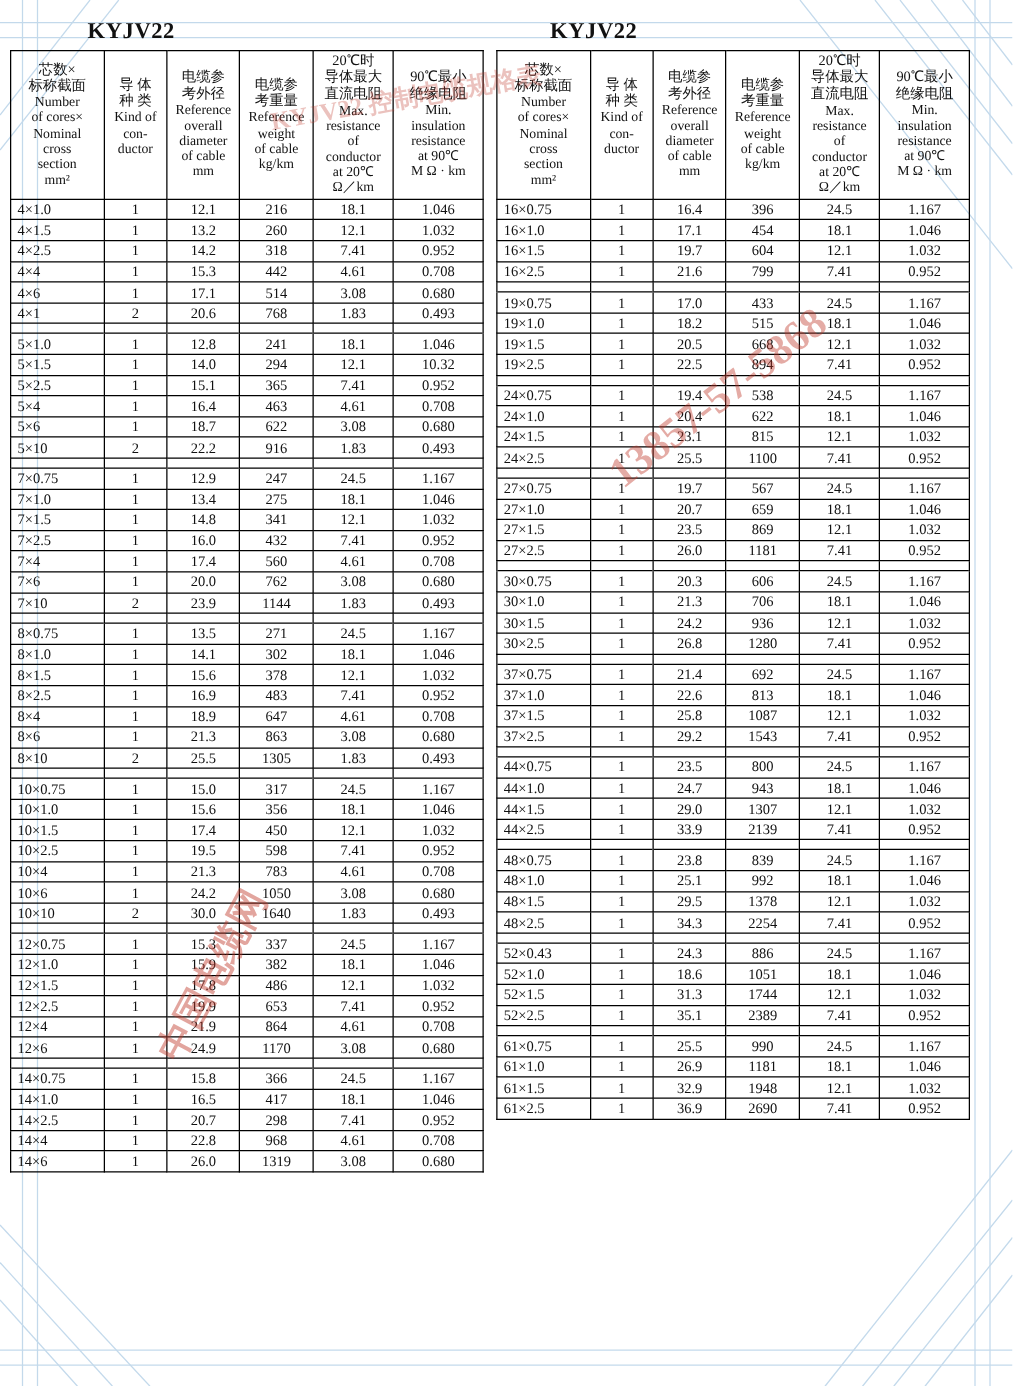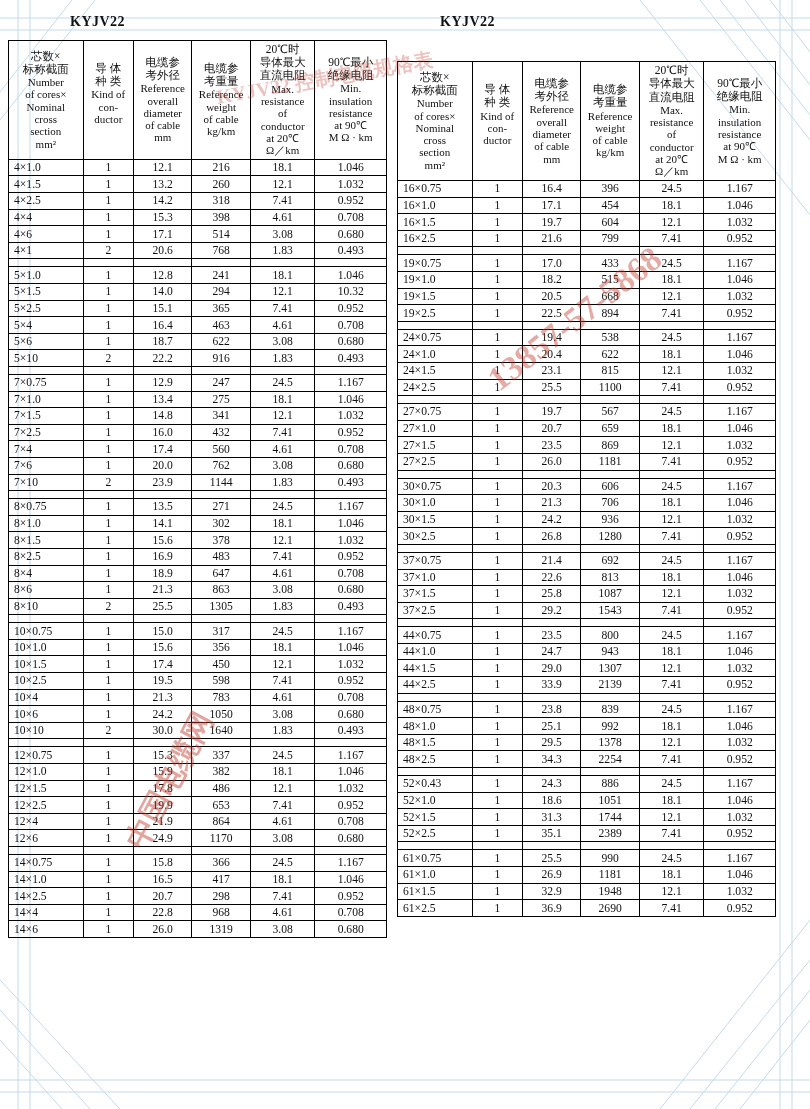--- a/index.html
+++ b/index.html
@@ -11,29 +11,29 @@
     position:relative;
     overflow:hidden;
   }
   
   .bg{position:absolute;inset:0;pointer-events:none;z-index:0;}
   .bg svg{width:100%;height:100%;display:block;}
   .page{position:relative;z-index:2;padding:0;}
   .titles{position:relative;height:40px;}
   .title{
     position:absolute;top:14px;
-    font-size:14px;font-weight:bold;letter-spacing:.5px;
+    font-size:18px;font-weight:bold;letter-spacing:.5px;
   }
   .title.left{left:70px;}
   .title.right{left:440px;}
   .tables{
     display:flex;
     gap:10px;
     padding:0 8px;
-    align-items:center;
+    align-items:flex-start;
   }
   table{
     border-collapse:collapse;
     table-layout:fixed;
     font-size:11.2px;
     background:transparent;
   }
   table.t{width:379px;}
   th,td{
     border:1px solid #000;
@@ -207,21 +207,21 @@
             <td>1</td>
             <td>14.2</td>
             <td>318</td>
             <td>7.41</td>
             <td>0.952</td>
           </tr>
           <tr>
             <td class="spec">4×4</td>
             <td>1</td>
             <td>15.3</td>
-            <td>398</td>
+            <td>442</td>
             <td>4.61</td>
             <td>0.708</td>
           </tr>
           <tr>
             <td class="spec">4×6</td>
             <td>1</td>
             <td>17.1</td>
             <td>514</td>
             <td>3.08</td>
             <td>0.680</td>

